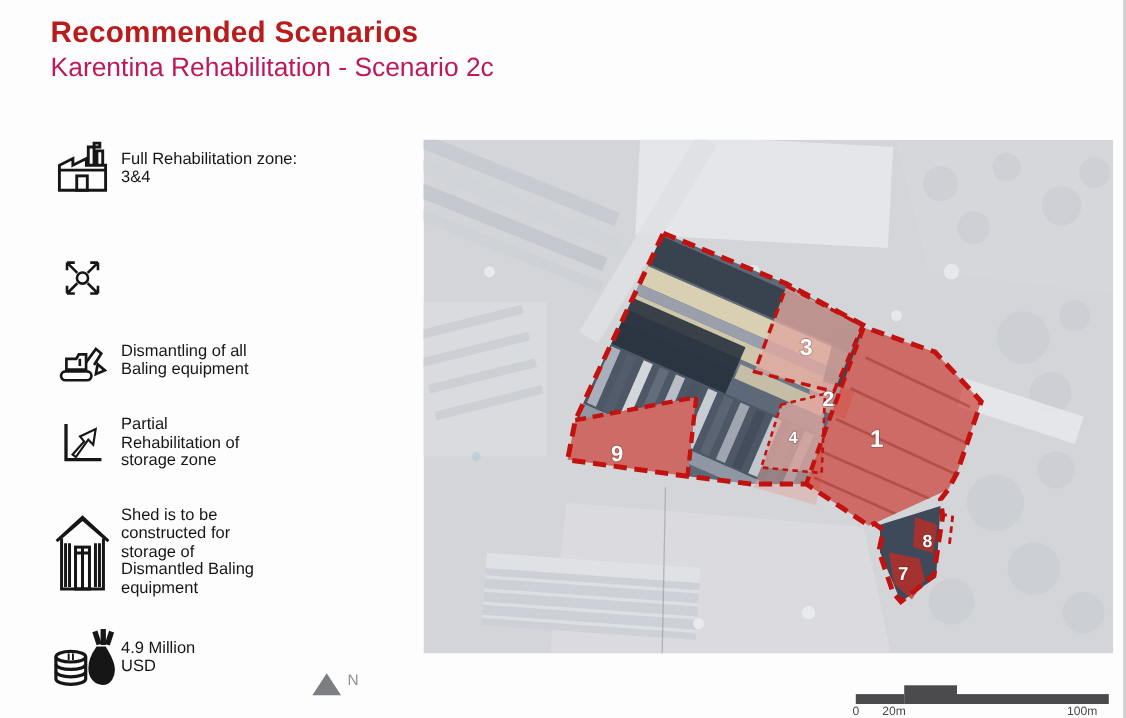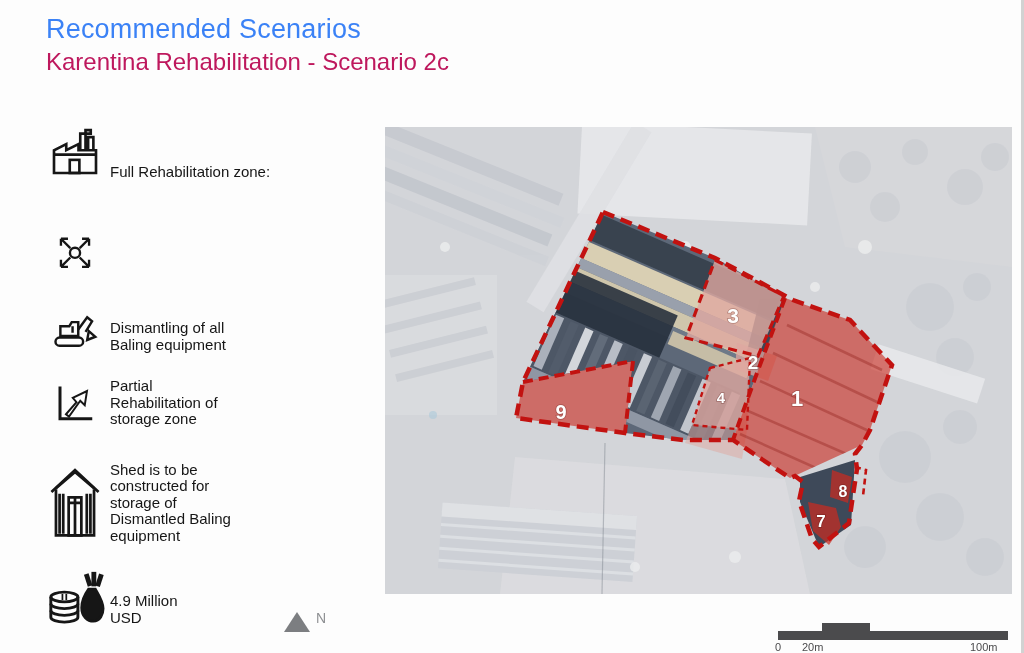--- a/index.html
+++ b/index.html
@@ -1,20 +1,20 @@
 <!DOCTYPE html>
 <html><head>
 <meta charset="utf-8">
 <style>
   html,body{margin:0;padding:0;}
   body{width:1024px;height:653px;position:relative;background:#fdfdfd;overflow:hidden;
        font-family:"Liberation Sans",sans-serif;}
-  .title{position:absolute;left:46px;top:14px;font-size:27px;font-weight:normal;color:#3b82f6;letter-spacing:.2px;}
+  .title{position:absolute;left:46px;top:14px;font-size:27px;font-weight:bold;color:#b91c1c;letter-spacing:.2px;}
   .subtitle{position:absolute;left:46px;top:48px;font-size:24px;font-weight:normal;color:#be185d;}
-  .side-item{position:absolute;left:40px;display:flex;align-items:flex-end;}
+  .side-item{position:absolute;left:40px;display:flex;align-items:center;}
   .side-icon{width:70px;display:flex;justify-content:center;flex:0 0 70px;}
   .side-icon svg{stroke:#161616;fill:none;stroke-width:3;}
   .side-text{font-size:15px;line-height:16.5px;color:#161616;padding-top:2px;max-width:255px;}
   .map{position:absolute;left:385px;top:127px;width:627px;height:467px;}
   .north{position:absolute;left:282px;top:610px;width:60px;height:26px;}
   .north .n-label{position:absolute;left:34px;top:0px;font-size:14px;color:#8e9093;}
   .scalebar{position:absolute;left:770px;top:620px;width:242px;height:34px;}
   .scalebar .seg{position:absolute;background:#4b4b4d;}
   .scalebar .lab{position:absolute;top:21px;font-size:11px;color:#4b4b4d;}
   .edge-strip{position:absolute;right:0;top:0;width:3px;height:653px;background:#d2d2d2;}
@@ -31,20 +31,21 @@
   <div class="side-icon">
     <svg width="56" height="56" viewBox="0 0 64 64">
       <path d="M8 56 V30 L22 23 V30 L36 23 V30 H56 V56 Z"></path>
       <path d="M38 30 V11 H44 V30 M47 30 V15 H53 V30 M8 35 H56"></path>
       <rect x="26" y="41" width="11" height="15"></rect>
       <path d="M44 11 h6 v-4 h-6 z"></path>
     </svg>
   </div>
   <div class="side-text">
     <div>Full Rehabilitation zone:</div>
+    <div>3&amp;4</div>
   </div>
 </div>
 
 <div class="side-item" style="top:226px">
   <div class="side-icon">
     <svg width="50" height="52" viewBox="0 0 64 64" stroke-width="3.6">
       <circle cx="32" cy="33" r="6.5"></circle>
       <path d="M26 27 L14 15 M14 15 h9 M14 15 v9"></path>
       <path d="M38 27 L50 15 M50 15 h-9 M50 15 v9"></path>
       <path d="M26 39 L14 51 M14 51 h9 M14 51 v-9"></path>

